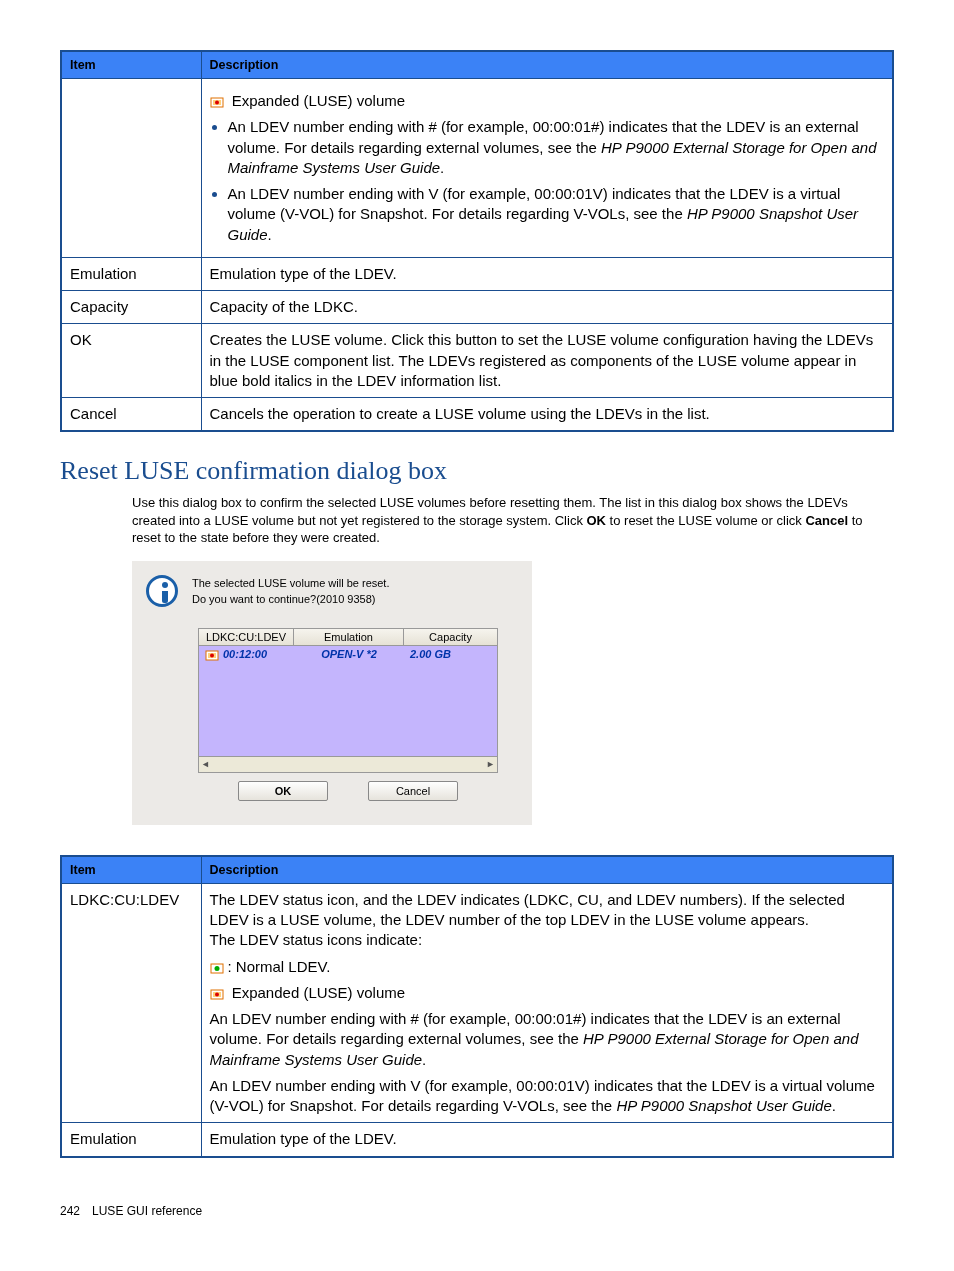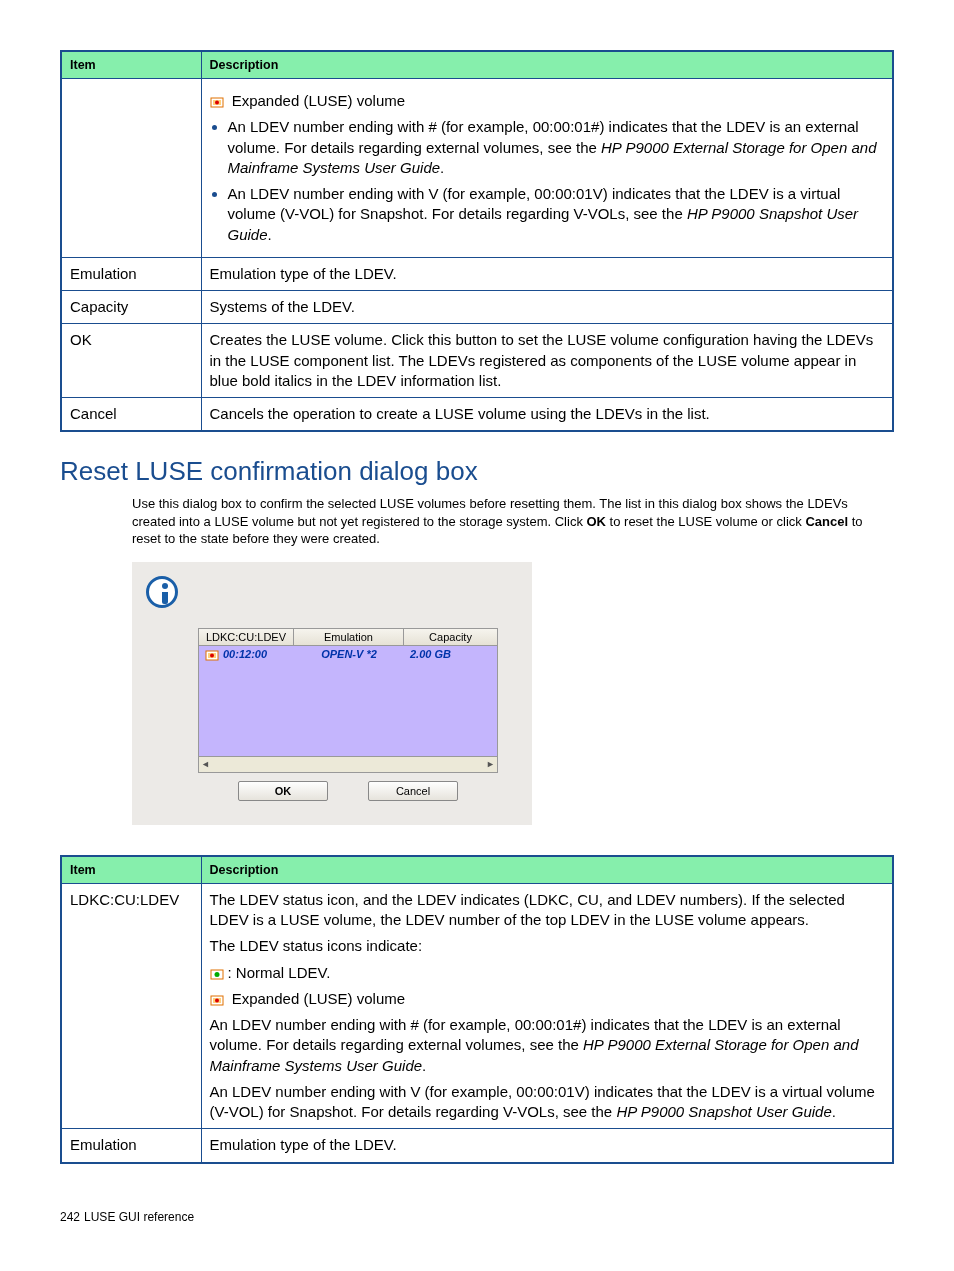--- a/index.html
+++ b/index.html
@@ -15,21 +15,21 @@
   .page {
     padding: 50px 60px 30px 60px;
   }
   table.desc-table {
     width: 100%;
     border-collapse: collapse;
     border: 2px solid #1a4d8f;
     margin-bottom: 20px;
   }
   table.desc-table th {
-    background: #86efac;
+    background: #3b82f6;
     text-align: left;
     font-weight: bold;
     padding: 6px 8px;
     border: 1px solid #1a4d8f;
     border-top: 2px solid #1a4d8f;
     font-size: 12.5px;
   }
   table.desc-table td {
     padding: 6px 8px;
     border: 1px solid #1a4d8f;
@@ -42,21 +42,21 @@
     margin: 4px 0 0 0;
     padding-left: 18px;
   }
   ul.bullet li {
     margin-bottom: 6px;
     list-style: disc;
   }
   ul.bullet li::marker { color: #1a4d8f; }
   .italic { font-style: italic; }
   h2.section {
-    font-family: Liberation Sans, sans-serif;
+    font-family: Liberation Serif, serif;
     font-weight: normal;
     color: #1a4d8f;
     font-size: 26px;
     margin: 24px 0 8px 0;
   }
   .body-text {
     margin: 0 0 14px 72px;
     font-size: 13px;
     line-height: 1.35;
   }
@@ -167,21 +167,21 @@
     width: 14px; height: 12px;
     vertical-align: middle;
     margin-right: 4px;
     position: relative;
   }
   .ldev-icon svg { width: 14px; height: 12px; display: block; }
   .footer {
     margin-top: 46px;
     font-size: 12px;
     display: flex;
-    gap: 4px;
+    gap: 12px;
   }
   .footer .pn { }
   .footer .ft { }
   .icon-line { margin: 6px 0; }
 </style>
 </head>
 <body>
 
 <div class="page">
 
@@ -213,41 +213,45 @@
             </li>
           </ul>
         </td>
       </tr>
       <tr>
         <td>Emulation</td>
         <td>Emulation type of the LDEV.</td>
       </tr>
       <tr>
         <td>Capacity</td>
-        <td>Systems of the LDEV.</td>
+        <td>Capacity of the LDKC.</td>
       </tr>
       <tr>
         <td>OK</td>
         <td>Creates the LUSE volume. Click this button to set the LUSE volume configuration having the LDEVs in the LUSE component list. The LDEVs registered as components of the LUSE volume appear in blue bold italics in the LDEV information list.</td>
       </tr>
       <tr>
         <td>Cancel</td>
         <td>Cancels the operation to create a LUSE volume using the LDEVs in the list.</td>
       </tr>
     </tbody>
   </table>
 
   <h2 class="section">Reset LUSE confirmation dialog box</h2>
   <p class="body-text">
     <span>Use this dialog box to confirm the selected LUSE volumes before resetting them. The list in this dialog box shows the LDEVs created into a LUSE volume but not yet registered to the storage system. Click </span><b>OK</b><span> to reset the LUSE volume or click </span><b>Cancel</b><span> to reset to the state before they were created.</span>
   </p>
 
   <div class="dialog-wrap">
     <div class="dialog-msg-row">
       <div class="info-icon"></div>
+      <div class="dialog-msg">
+        <div>The selected LUSE volume will be reset.</div>
+        <div>Do you want to continue?(2010 9358)</div>
+      </div>
     </div>
     <div class="dialog-grid">
       <div class="dg-head">
         <div class="dg-c1">LDKC:CU:LDEV</div>
         <div class="dg-c2" style="text-align:center">Emulation</div>
         <div class="dg-c3" style="text-align:center">Capacity</div>
       </div>
       <div class="dg-body">
         <div class="dg-row">
           <div class="dg-c1">
@@ -277,21 +281,21 @@
       <tr>
         <th class="col-item">Item</th>
         <th>Description</th>
       </tr>
     </thead>
     <tbody>
       <tr>
         <td>LDKC:CU:LDEV</td>
         <td>
           <div>The LDEV status icon, and the LDEV indicates (LDKC, CU, and LDEV numbers). If the selected LDEV is a LUSE volume, the LDEV number of the top LDEV in the LUSE volume appears.</div>
-          <div style="margin-top:6px">The LDEV status icons indicate:</div>
+          <div style="">The LDEV status icons indicate:</div>
           <div class="icon-line">
             <span class="ldev-icon"><svg viewBox="0 0 14 12">
                   <rect x="1" y="2" width="12" height="9" fill="#fff" stroke="#e07000" stroke-width="1"></rect>
                   <circle cx="7" cy="6.5" r="2.5" fill="#0a0"></circle>
                 </svg></span><span>: Normal LDEV.</span>
           </div>
           <div class="icon-line">
             <span class="ldev-icon"><svg viewBox="0 0 14 12">
                   <rect x="1" y="2" width="12" height="9" fill="#fff" stroke="#e07000" stroke-width="1"></rect>
                   <rect x="3" y="4" width="8" height="5" fill="#ffd07a"></rect>

